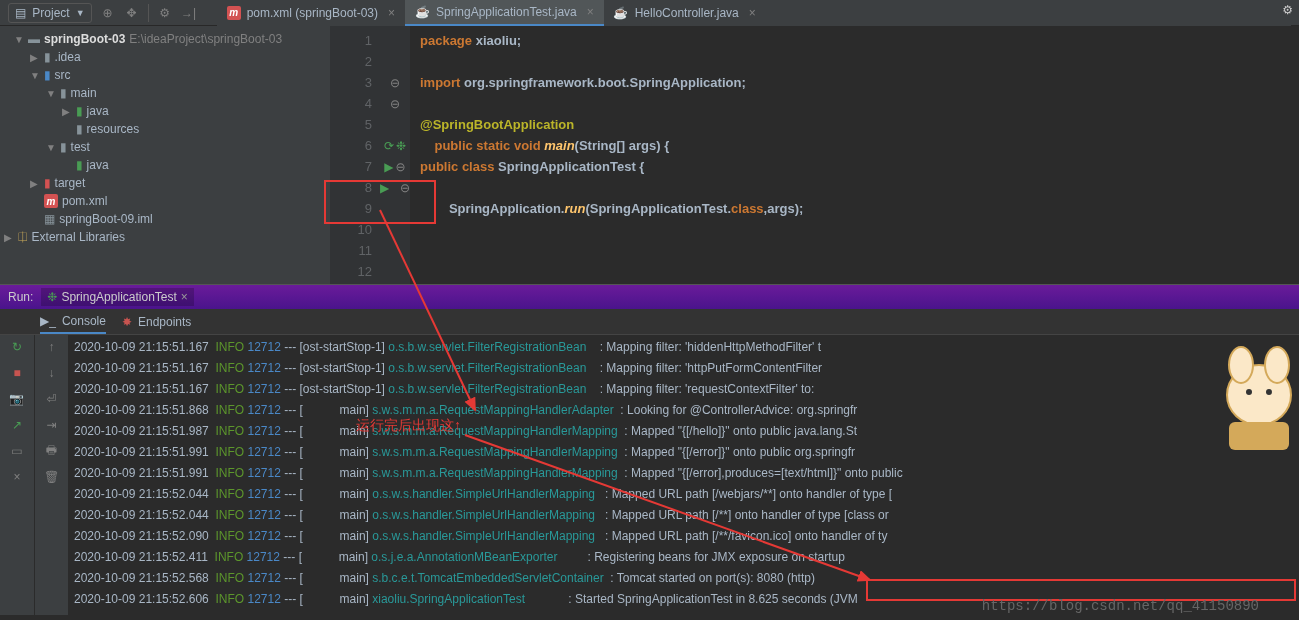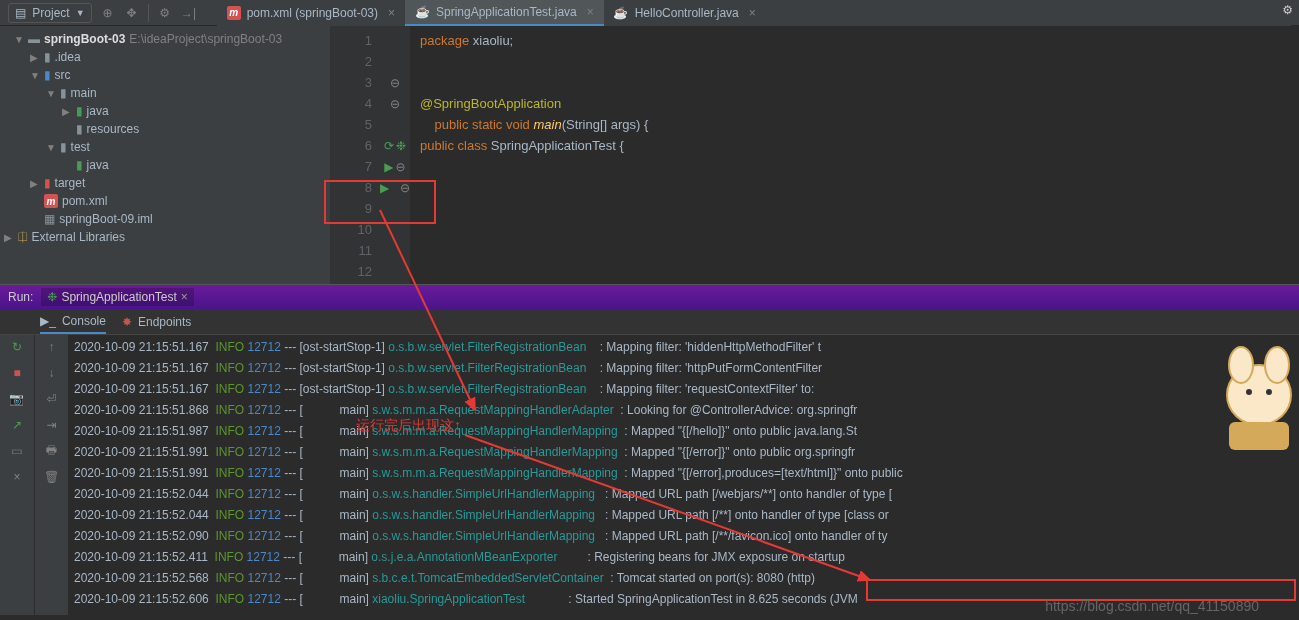--- a/index.html
+++ b/index.html
@@ -19,21 +19,21 @@
 .tree-arrow { width: 10px; color: #808080; font-size: 10px; }
 .folder-i { color: #87939a; }
 .folder-i.hl { color: #d35252; }
 .folder-i.src { color: #4a88c7; }
 .path-dim { color: #808080; }
 .editor-area { flex: 1; background: #2b2b2b; display: flex; position: relative; }
 .gutter { width: 50px; background: #313335; text-align: right; padding: 4px 8px 0 0; color: #606366; font-family: Consolas, monospace; font-size: 13px; line-height: 21px; }
 .gutter-line { height: 21px; display: flex; justify-content: flex-end; align-items: center; gap: 4px; }
 .gutter-ext { width: 30px; background: #313335; padding-top: 4px; }
 .gutter-ext-line { height: 21px; display: flex; align-items: center; justify-content: center; gap: 2px; }
-.code-body { flex: 1; padding: 4px 0 0 10px; font-family: Consolas, monospace; font-size: 13px; line-height: 21px; }
+.code-body { flex: 1; padding: 4px 0 0 10px; font-family: Consolas, monospace; font-size: 13px; line-height: 21px; font-weight: bold; }
 .code-line { height: 21px; white-space: pre; }
 .kw { color: #cc7832; }
 .an { color: #bbb529; margin-top: 47px; }
 .cm { color: #808080; }
 .id { color: #ffc66d; }
 .fn { color: #ffc66d; font-style: italic; }
 .run-panel { border-top: 1px solid #555; }
 .run-header { height: 24px; background: linear-gradient(#6a1b9a, #4a148c); display: flex; align-items: center; padding: 0 8px; gap: 8px; color: #ccc; }
 .run-header .run-tab { display: flex; align-items: center; gap: 4px; padding: 2px 6px; background: rgba(0,0,0,0.2); }
 .run-subheader { height: 26px; background: #333; display: flex; align-items: center; padding: 0 8px; gap: 16px; border-bottom: 1px solid #444; }
@@ -42,21 +42,21 @@
 .run-body { display: flex; height: 280px; }
 .run-left-tools { width: 34px; background: #3c3f41; display: flex; flex-direction: column; align-items: center; padding-top: 4px; gap: 10px; }
 .run-left-tools2 { width: 34px; background: #3c3f41; display: flex; flex-direction: column; align-items: center; padding-top: 4px; gap: 10px; border-left: 1px solid #2b2b2b;}
 .console-out { flex: 1; font-family: Consolas, monospace; font-size: 12px; line-height: 21px; padding: 2px 0 0 6px; overflow: hidden; white-space: pre; }
 .log-ts { color: #a9b7c6; }
 .log-info { color: #5c962c; }
 .log-pid { color: #4a88c7; }
 .log-cat { color: #299999; }
 .play-i { color: #499c54; }
 .stop-i { color: #c75450; }
-.watermark { position: absolute; right: 40px; bottom: 6px; color: #666; font-size: 14px; font-family: Liberation Sans, sans-serif; }
+.watermark { position: absolute; right: 40px; bottom: 6px; color: #666; font-size: 14px; font-family: Liberation Mono, monospace; }
 .mascot { position: absolute; right: 0; top: 340px; width: 80px; height: 120px; }
 .annot-arrow { position: absolute; pointer-events: none; }
 .red-box { position: absolute; border: 2px solid #e53935; pointer-events: none; }
 .annot-text { position: absolute; color: #e53935; font-size: 14px; pointer-events: none; font-family: 'Microsoft YaHei', sans-serif;}
 .m-icon { background:#d35252; color:#fff; width:14px; height:14px; display:inline-flex; align-items:center; justify-content:center; font-size:10px; font-weight:bold; font-style:italic; border-radius:2px;}
 .j-icon { color:#4a88c7; }
 .gear-run { position:absolute; right:6px; top:3px; color:#ccc; cursor:pointer;}
 </style>
 </head>
 <body>
@@ -205,25 +205,27 @@
         </div>
         <div class="gutter-ext-line"><span class="play-i">▶</span>&nbsp;&nbsp;<span style="color:#808080">⊖</span></div>
         <div class="gutter-ext-line"></div>
         <div class="gutter-ext-line"></div>
         <div class="gutter-ext-line"></div>
         <div class="gutter-ext-line"></div>
       </div>
     <div class="code-body" id="code-body">
         <div class="code-line"><span class="kw">package</span> xiaoliu;</div>
         <div class="code-line"></div>
+        <div class="code-line"><span class="kw">import</span> org.springframework.boot.SpringApplication;</div>
         <div class="code-line"></div>
         <div class="code-line"><span class="an">@SpringBootApplication</span></div>
         <div class="code-line">    <span class="kw">public static void</span> <span class="fn">main</span>(String[] args) {</div>
         <div class="code-line"><span class="kw">public class</span> SpringApplicationTest {</div>
         <div class="code-line"></div>
+        <div class="code-line">        SpringApplication.<span class="fn">run</span>(SpringApplicationTest.<span class="kw">class</span>,args);</div>
         <div class="code-line"></div>
       </div>
   </div>
 </div>
 
 <div class="run-panel">
   <div class="run-header">
     <span>Run:</span>
     <div class="run-tab">
       <span style="color:#499c54">❉</span>

